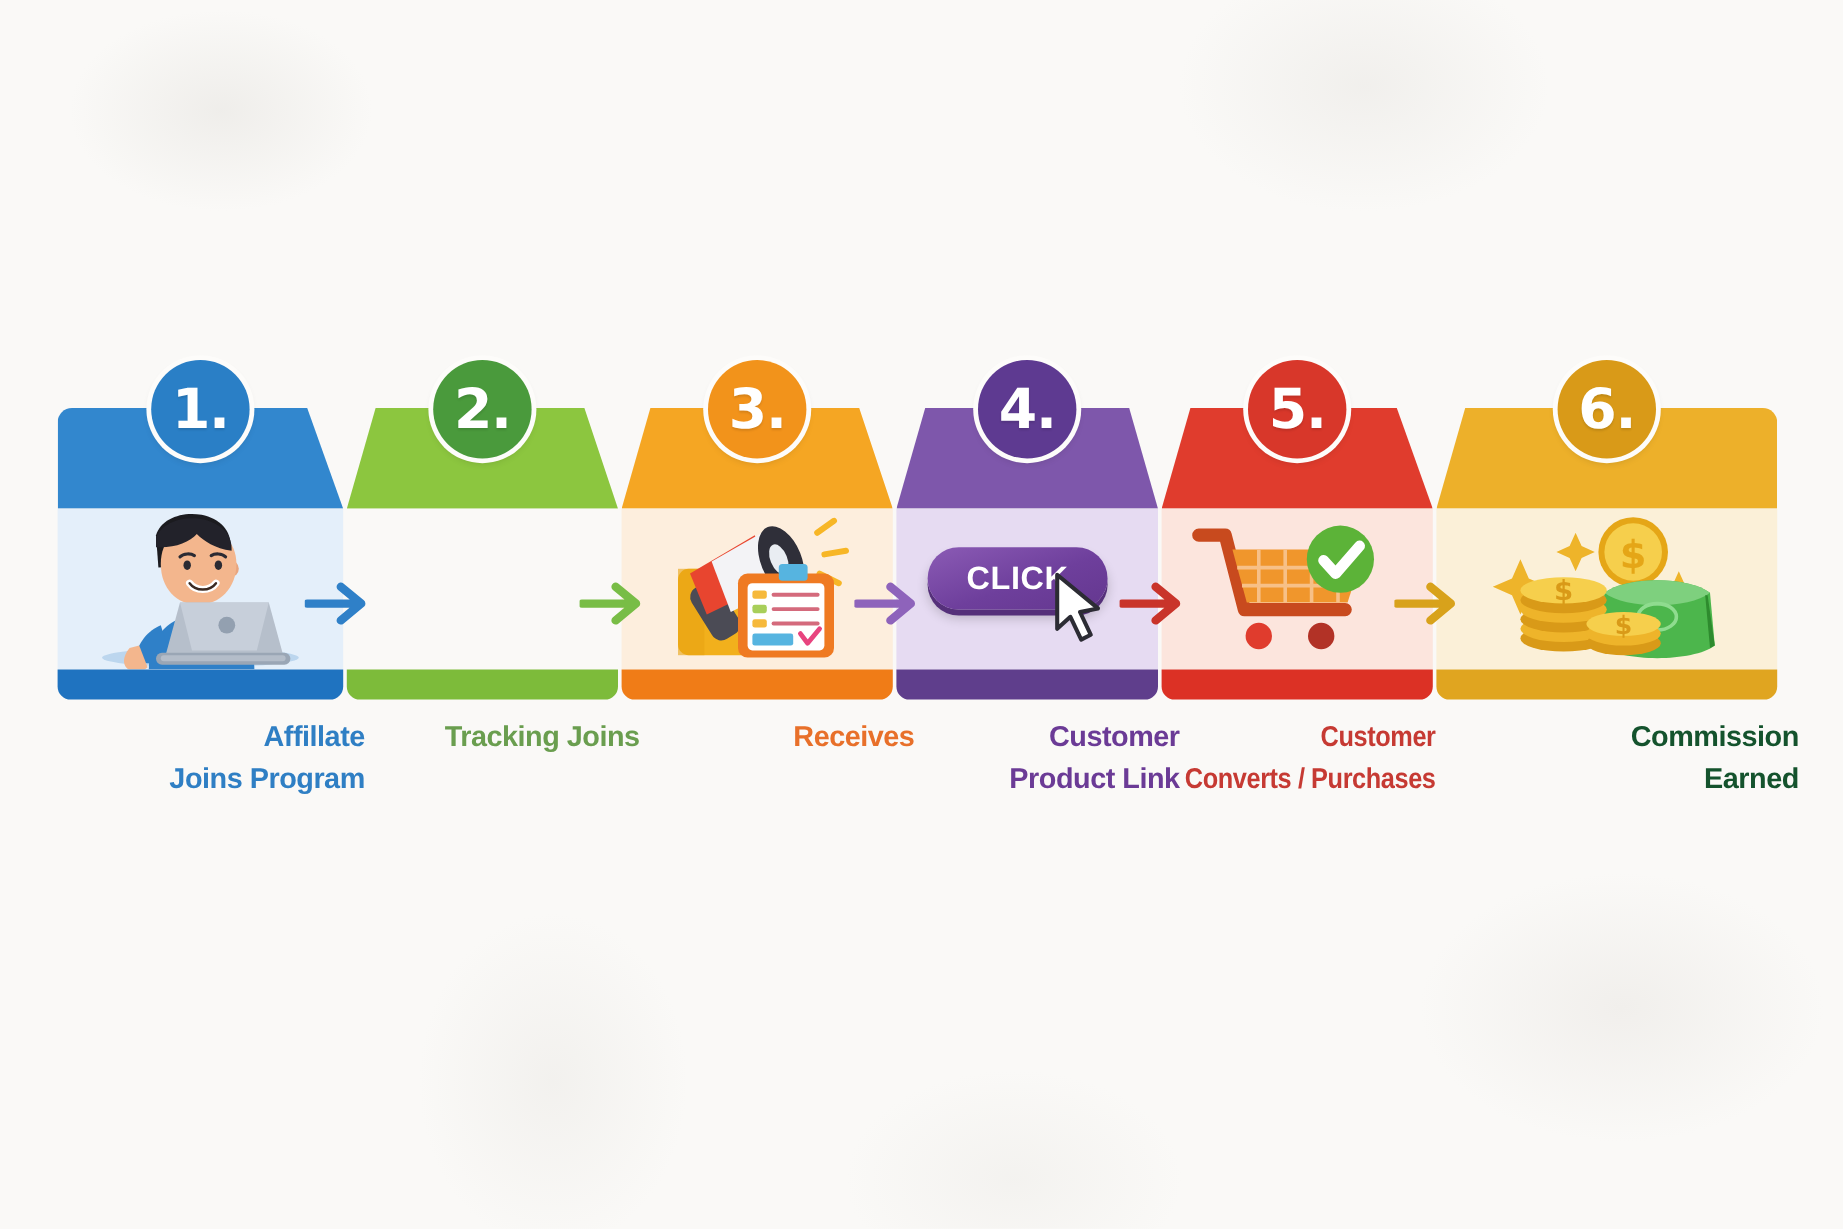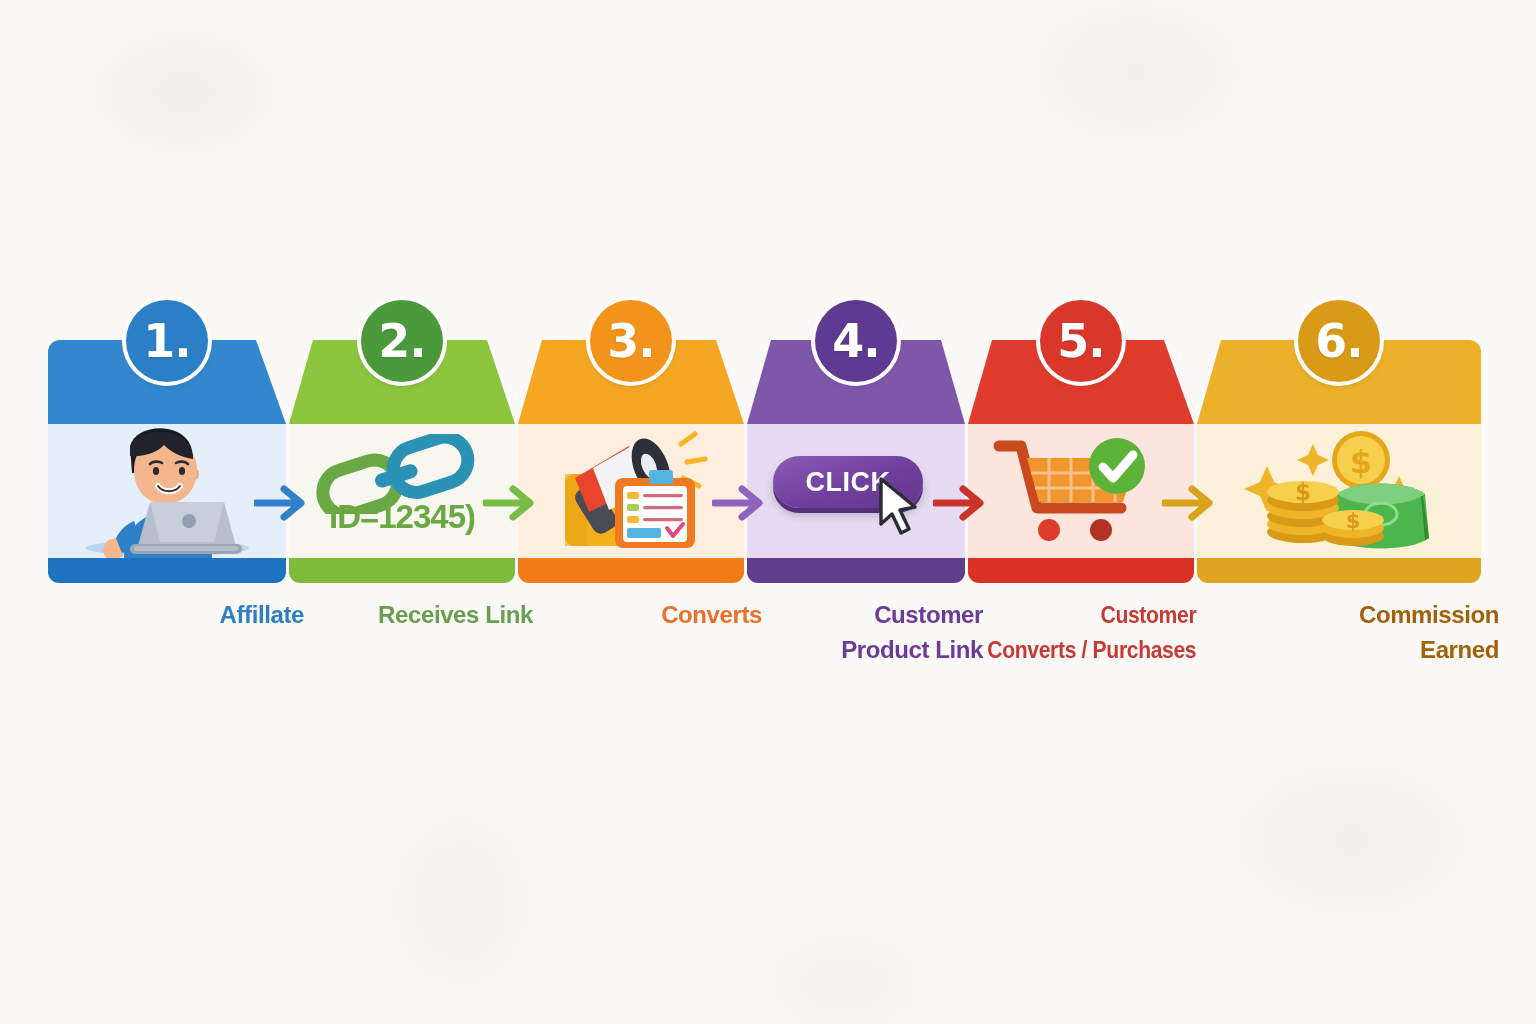--- a/index.html
+++ b/index.html
@@ -197,55 +197,43 @@
       </div>
       <div class="footbar" style="background:#1f73c0;"></div>
     </div>
 
     <div class="badge" style="background:#2a7fc6;">
       <span class="badge-num">1.</span>
     </div>
 
     <div class="caption" style="color:#2f7fc4;">
       <span class="">Affillate</span>
+      <span class="">Joins Program</span>
     </div>
   </div>
     <div class="arrow" style="left: 206px;">
 <svg viewBox="0 0 54 40" width="54" height="40">
   <path d="M2 20h44M30 6l17 14-17 14" stroke="#2f80c8" stroke-width="7" fill="none" stroke-linecap="round" stroke-linejoin="round"></path>
 </svg></div>
     <div class="step" style="left: 241px; width: 226px;">
     <div class="card">
       <div class="lid">
         <div class="lid-shape" style="background:#8cc63f;
           clip-path: polygon(24px 0, calc(100% - 28px) 0, 100% 100%, 0 100%);
           border-radius:12px 12px 0 0;"></div>
       </div>
-      <div class="body" style="background:#f7f6ef; border-radius:0;">
-        <div class="illus">
-            <div class="chain">
-<svg viewBox="0 0 200 80" width="200" height="80">
-  <g transform="rotate(-18 100 40)">
-    <rect x="18" y="17" width="76" height="46" rx="23" fill="none" stroke="#6aa844" stroke-width="13"></rect>
-    <rect x="92" y="17" width="76" height="46" rx="23" fill="none" stroke="#2c92b5" stroke-width="13"></rect>
-    <rect x="72" y="33" width="44" height="14" rx="7" fill="#2c92b5"></rect>
-  </g>
-</svg></div>
-            <div class="idtext">ID=12345)</div>
-          </div>
-      </div>
       <div class="footbar" style="background:#7dbb3a;"></div>
     </div>
 
     <div class="badge" style="background:#4a9a3c;">
       <span class="badge-num">2.</span>
     </div>
 
     <div class="caption" style="color:#6a9e4f;">
-      <span class="">Receives Link</span>
+      <span class="">Tracking Joins</span>
     </div>
   </div>
     <div class="arrow" style="left: 435px;">
 <svg viewBox="0 0 54 40" width="54" height="40">
   <path d="M2 20h44M30 6l17 14-17 14" stroke="#78bd46" stroke-width="7" fill="none" stroke-linecap="round" stroke-linejoin="round"></path>
 </svg></div>
     <div class="step" style="left: 470px; width: 226px;">
     <div class="card">
       <div class="lid">
         <div class="lid-shape" style="background:#f5a623;
@@ -287,21 +275,21 @@
           </div>
       </div>
       <div class="footbar" style="background:#f07c17;"></div>
     </div>
 
     <div class="badge" style="background:#f2931b;">
       <span class="badge-num">3.</span>
     </div>
 
     <div class="caption" style="color:#e8702a;">
-      <span class="">Converts</span>
+      <span class="">Receives</span>
     </div>
   </div>
     <div class="arrow" style="left: 664px;">
 <svg viewBox="0 0 54 40" width="54" height="40">
   <path d="M2 20h44M30 6l17 14-17 14" stroke="#8e63bb" stroke-width="7" fill="none" stroke-linecap="round" stroke-linejoin="round"></path>
 </svg></div>
     <div class="step" style="left: 699px; width: 218px;">
     <div class="card">
       <div class="lid">
         <div class="lid-shape" style="background:#7e57ab;
@@ -420,18 +408,18 @@
 </svg></div>
           </div>
       </div>
       <div class="footbar" style="background:#e0a520;"></div>
     </div>
 
     <div class="badge" style="background:#d99a18;">
       <span class="badge-num">6.</span>
     </div>
 
-    <div class="caption" style="color:#a16207;">
+    <div class="caption" style="color:#14532d;">
       <span class="">Commission</span>
       <span class="">Earned</span>
     </div>
   </div>
   </div>
 
 </body></html>

